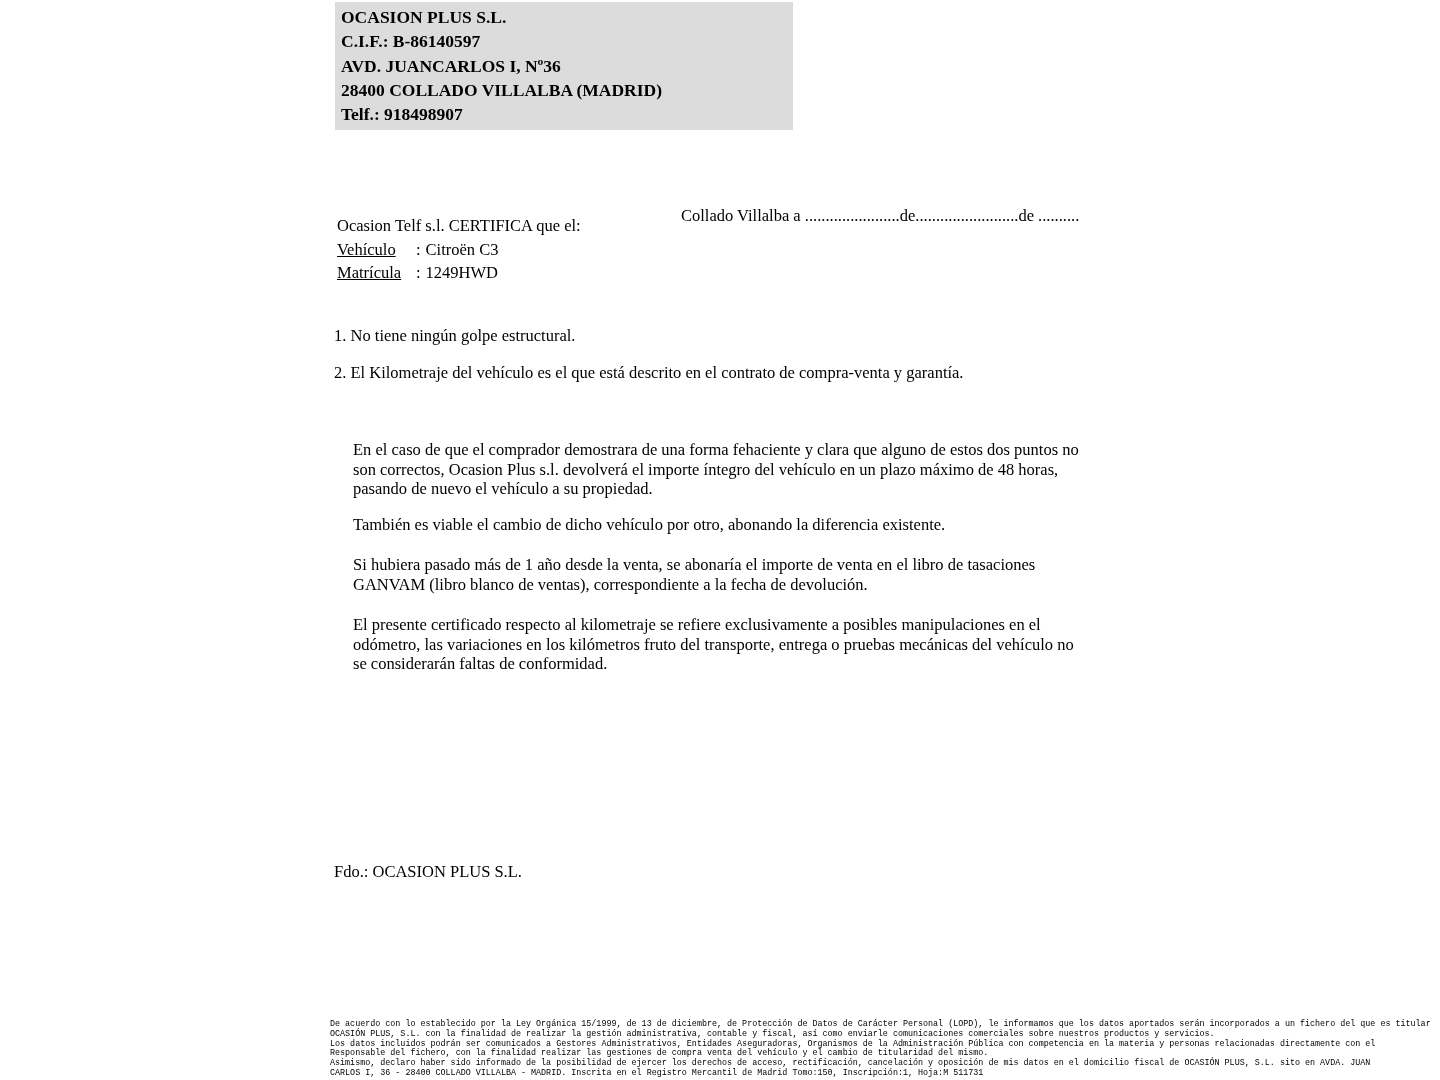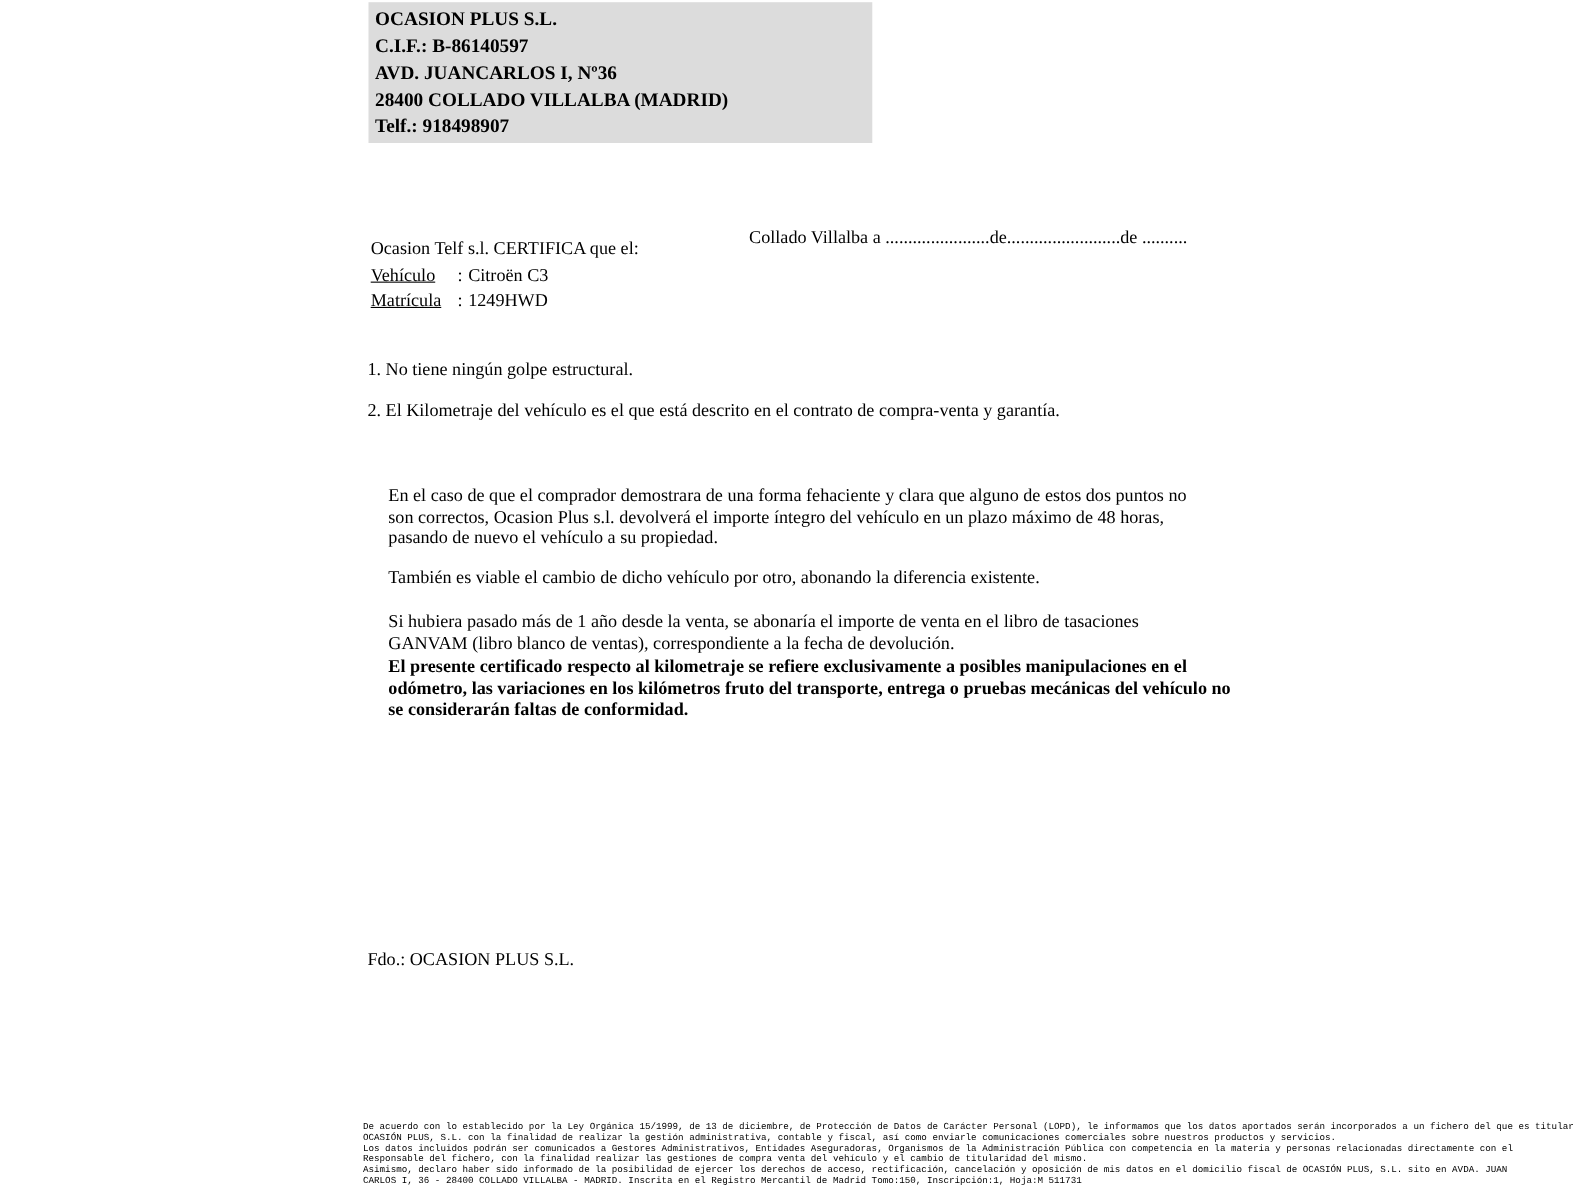--- a/index.html
+++ b/index.html
@@ -71,21 +71,21 @@
   .body-par {
     position: absolute;
     left: 334px;
     font-size: 16.5px;
     line-height: 19.6px;
   }
   .body-par div { white-space: nowrap; margin-left: 19px; }
   .par-refund   { top: 440px; }
   .par-exchange { top: 515px; }
   .par-ganvam   { top: 555px; }
-  .par-odometer { top: 596px; font-weight: bold; }
+  .par-odometer { top: 615px; }
   .signature-line {
     position: absolute;
     left: 334px;
     top: 862px;
     font-size: 16.5px;
     white-space: nowrap;
   }
   .legal-block {
     position: absolute;
     left: 330px;

